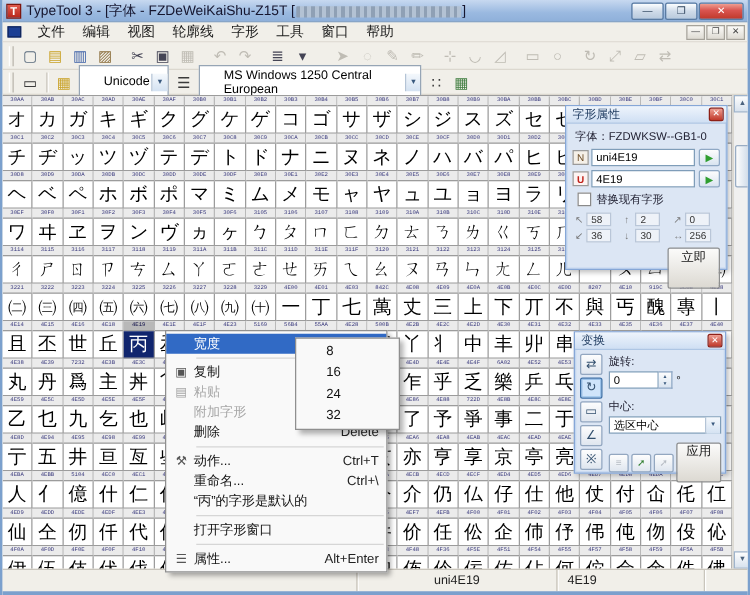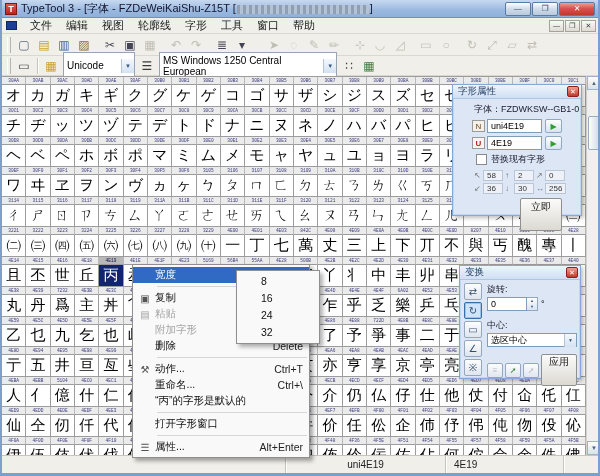--- a/index.html
+++ b/index.html
@@ -35,21 +35,21 @@
   
   .toolbar { display:flex; align-items:center; background:#f1efe9; border-bottom:1px solid #dcd8cf; }
   .toolbar.row1 { height:22px; padding:1px 2px; }
   .toolbar.row2 { height:20px; padding:1px 2px; }
   .grip { width:4px; height:16px; margin:0 3px; border-left:1px solid #fff; border-right:1px solid #b9b5ac; }
   .tb-btn { width:20px; height:18px; display:inline-flex; align-items:center; justify-content:center;
             font-size:12px; color:#3b3b3b; }
   .tb-btn.disabled { color:#bfbcb4; }
   .tb-sep { width:1px; height:16px; background:#c9c5bc; margin:0 3px; box-shadow:1px 0 0 #fff; }
   .combo { height:28px; background:#fff; border:1px solid #96a5b5; display:flex; align-items:center;
-           font-size:10px; padding-left:3px; margin:0 2px; }
+           font-size:10px; padding-left:19px; margin:0 2px; }
   .combo .cb-arrow { margin-left:auto; width:13px; height:14px; background:linear-gradient(#f4f8fc,#d4e2f2);
                      border-left:1px solid #b4c4d6; font-size:6px; line-height:14px; text-align:center; color:#39597e; }
   .combo.small { width:72px; }
   .combo.large { width:178px; }
   .icon-grid { color:#3f7d3f; }
 
   
   .grid-area { position:absolute; left:0; top:76px; width:584px; height:379px; overflow:hidden;
                background:#fff; border-top:1px solid #9c9c9c; }
   .gg-row-codes { display:grid; grid-template-columns:repeat(24,1fr); height:8px; }
@@ -88,21 +88,21 @@
   .sub-menu { position:absolute; left:234px; top:270px; width:84px; background:#f9f9f9;
               border:1px solid #8f8f8f; box-shadow:3px 3px 4px rgba(0,0,0,.3); padding:2px 0; z-index:21; }
   .sub-item { height:17px; line-height:17px; padding-left:24px; font-size:10.5px; color:#111; }
 
   
   .palette { position:absolute; background:#dce6f4; border:1px solid #86a7d7; box-shadow:0 0 0 1px #c3d6ef inset,2px 2px 4px rgba(0,0,0,.25); z-index:15; }
   .pal-title { height:14px; display:flex; align-items:center; padding:0 2px 0 5px;
                font-size:9.5px; color:#1e3a5f; background:linear-gradient(#eef4fc,#cfdff3); border-bottom:1px solid #aec6e4; }
   .pal-close { margin-left:auto; width:12px; height:11px; background:linear-gradient(#ef9f92,#c0392b);
                border:1px solid #8e2017; border-radius:2px; color:#fff; font-size:7px; line-height:10px; text-align:center; }
-  .pal-body { padding:3px 19px; }
+  .pal-body { padding:3px 5px; }
 
   .gp { left:450px; top:84px; width:130px; height:132px; }
   .gp .font-line { font-size:9px; color:#223; padding:1px 0 3px 2px; white-space:nowrap; }
   .fld-row { display:flex; align-items:center; margin-bottom:3px; }
   .fld-icon { width:13px; height:12px; border:1px solid #9a9a9a; background:#f5f0e8; font-size:8px;
               line-height:11px; text-align:center; color:#6b4a23; margin-right:2px; }
   .fld-icon.uni { color:#c0211a; font-weight:bold; background:#fdf3f2; }
   .fld-input { flex:1; height:14px; background:#fff; border:1px solid #7f9db9; font-size:9px;
                line-height:13px; padding-left:3px; color:#000; }
   .go-btn { width:17px; height:14px; margin-left:3px; background:linear-gradient(#fdfdfd,#d9e4f0);

